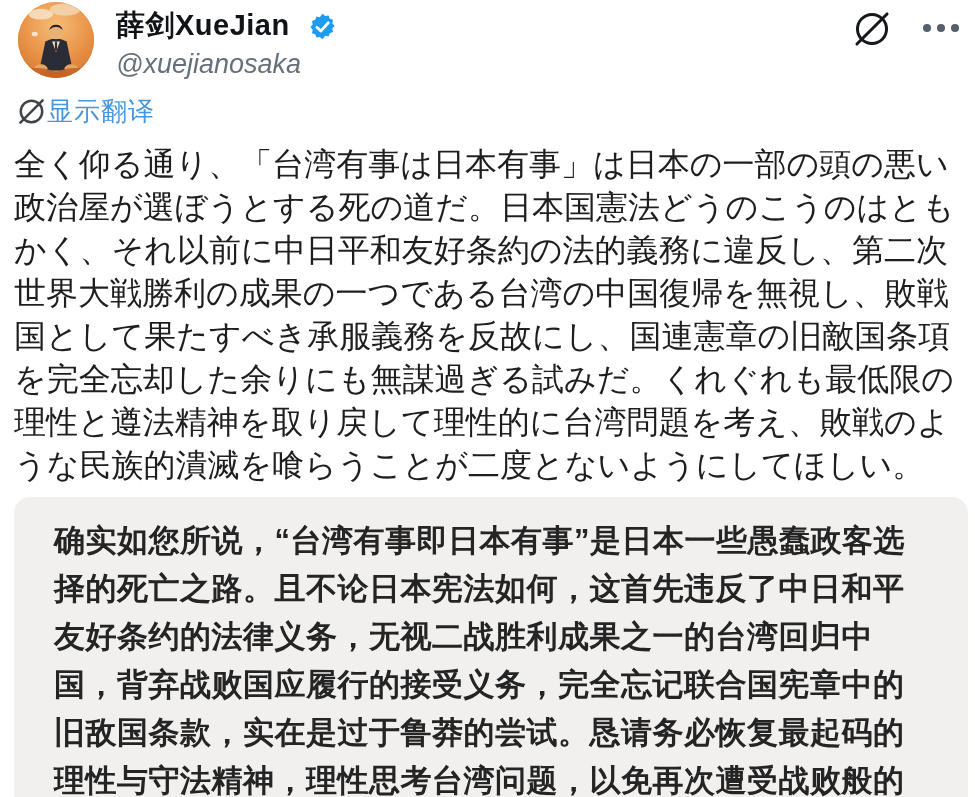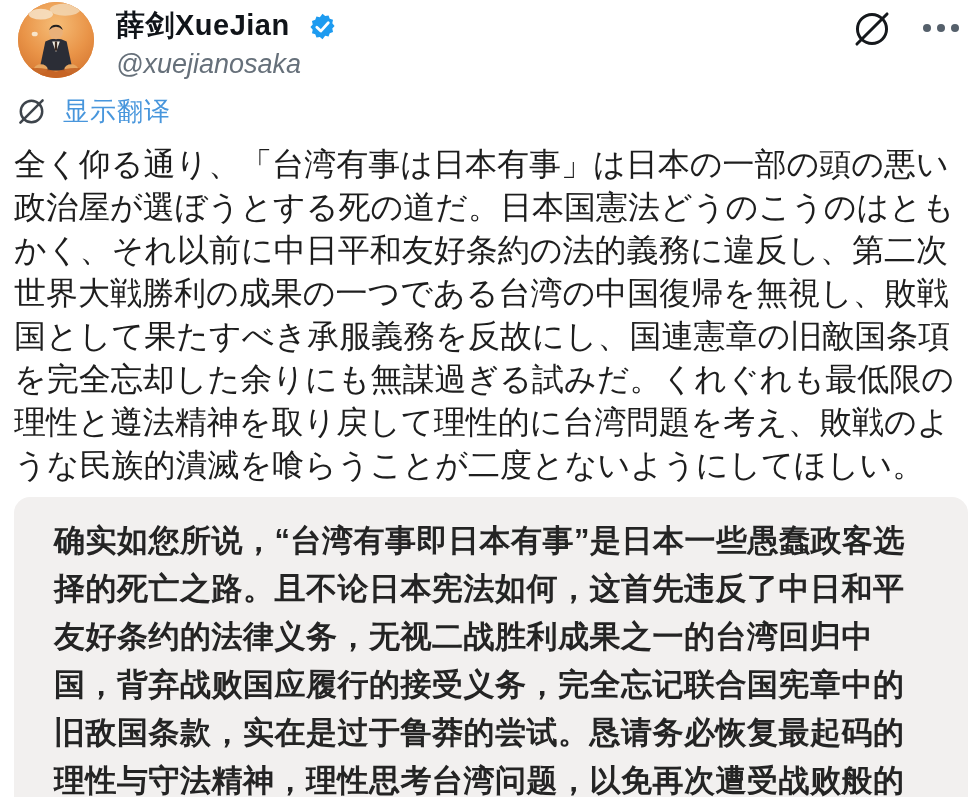--- a/index.html
+++ b/index.html
@@ -21,21 +21,21 @@
   .id-block{margin-left:22px;padding-top:4px;}
   .name-row{display:flex;align-items:center;gap:18px;}
   .display-name{font-size:29px;font-weight:bold;color:#101419;letter-spacing:.5px;}
   .verified{width:29px;height:29px;display:inline-block;}
   .handle{font-size:27px;color:#66707a;margin-top:3px;font-style:italic;}
   .actions{position:absolute;right:0;top:6px;display:flex;align-items:flex-start;gap:30px;}
   .grok-lg{width:42px;height:42px;}
   .dots{display:flex;gap:6px;margin-top:16px;padding-right:4px;}
   .dots i{width:8px;height:8px;border-radius:50%;background:#55606b;display:block;}
   
-  .translate-row{position:absolute;top:94px;left:16px;display:flex;align-items:center;gap:16px;}
+  .translate-row{position:absolute;top:94px;left:16px;display:flex;align-items:center;gap:0;}
   .grok-sm{width:31px;height:31px;}
   .show-translation{font-size:26px;color:#4896dc;text-decoration:none;font-weight:500;letter-spacing:1px;}
   
   .body-ja{
     position:absolute;top:139px;left:10px;width:958px;margin:4px;
     font-size:32px;line-height:43px;color:#1e1e1e;
     text-align:left;word-break:break-all;letter-spacing:0px;
   }
   
   .quote-box{

